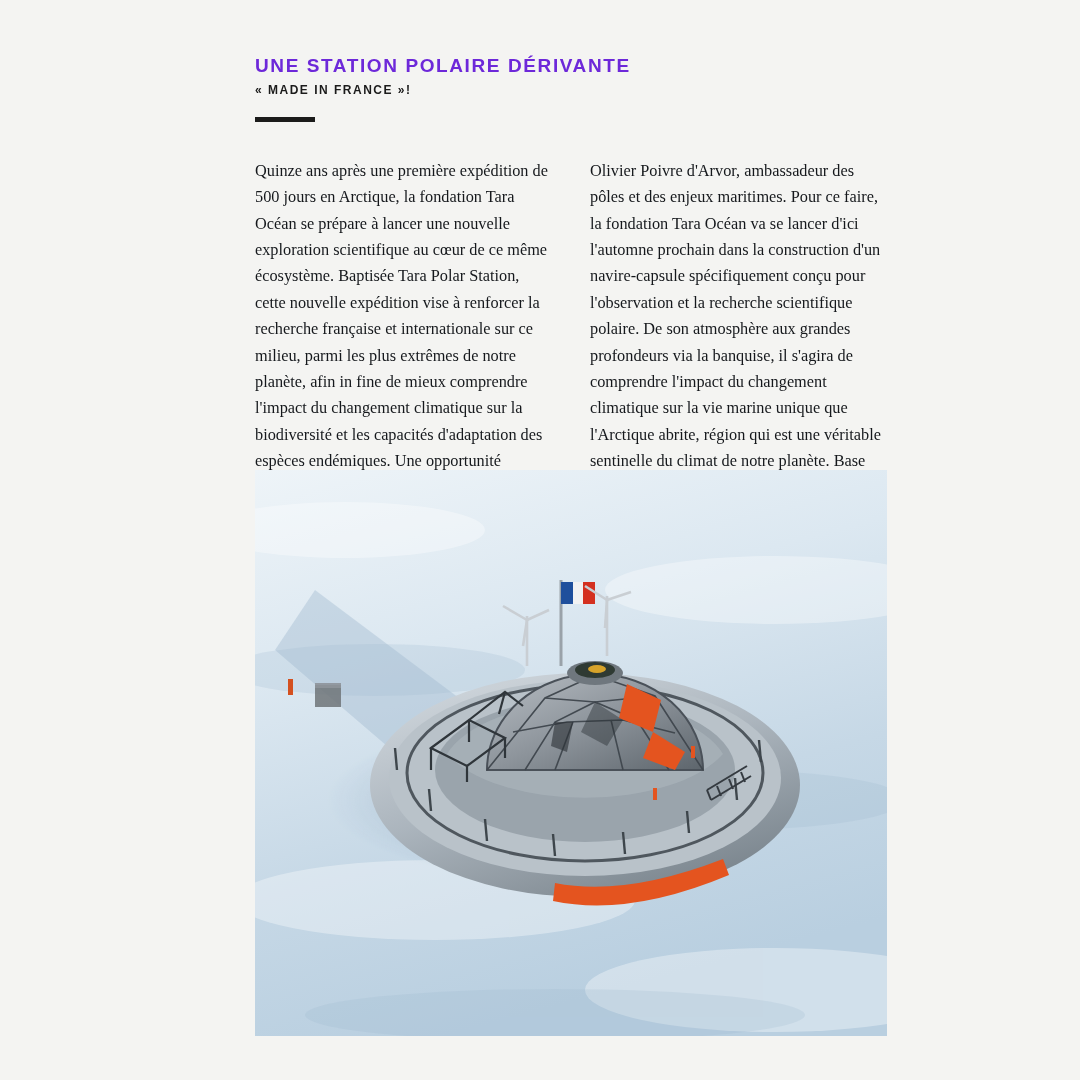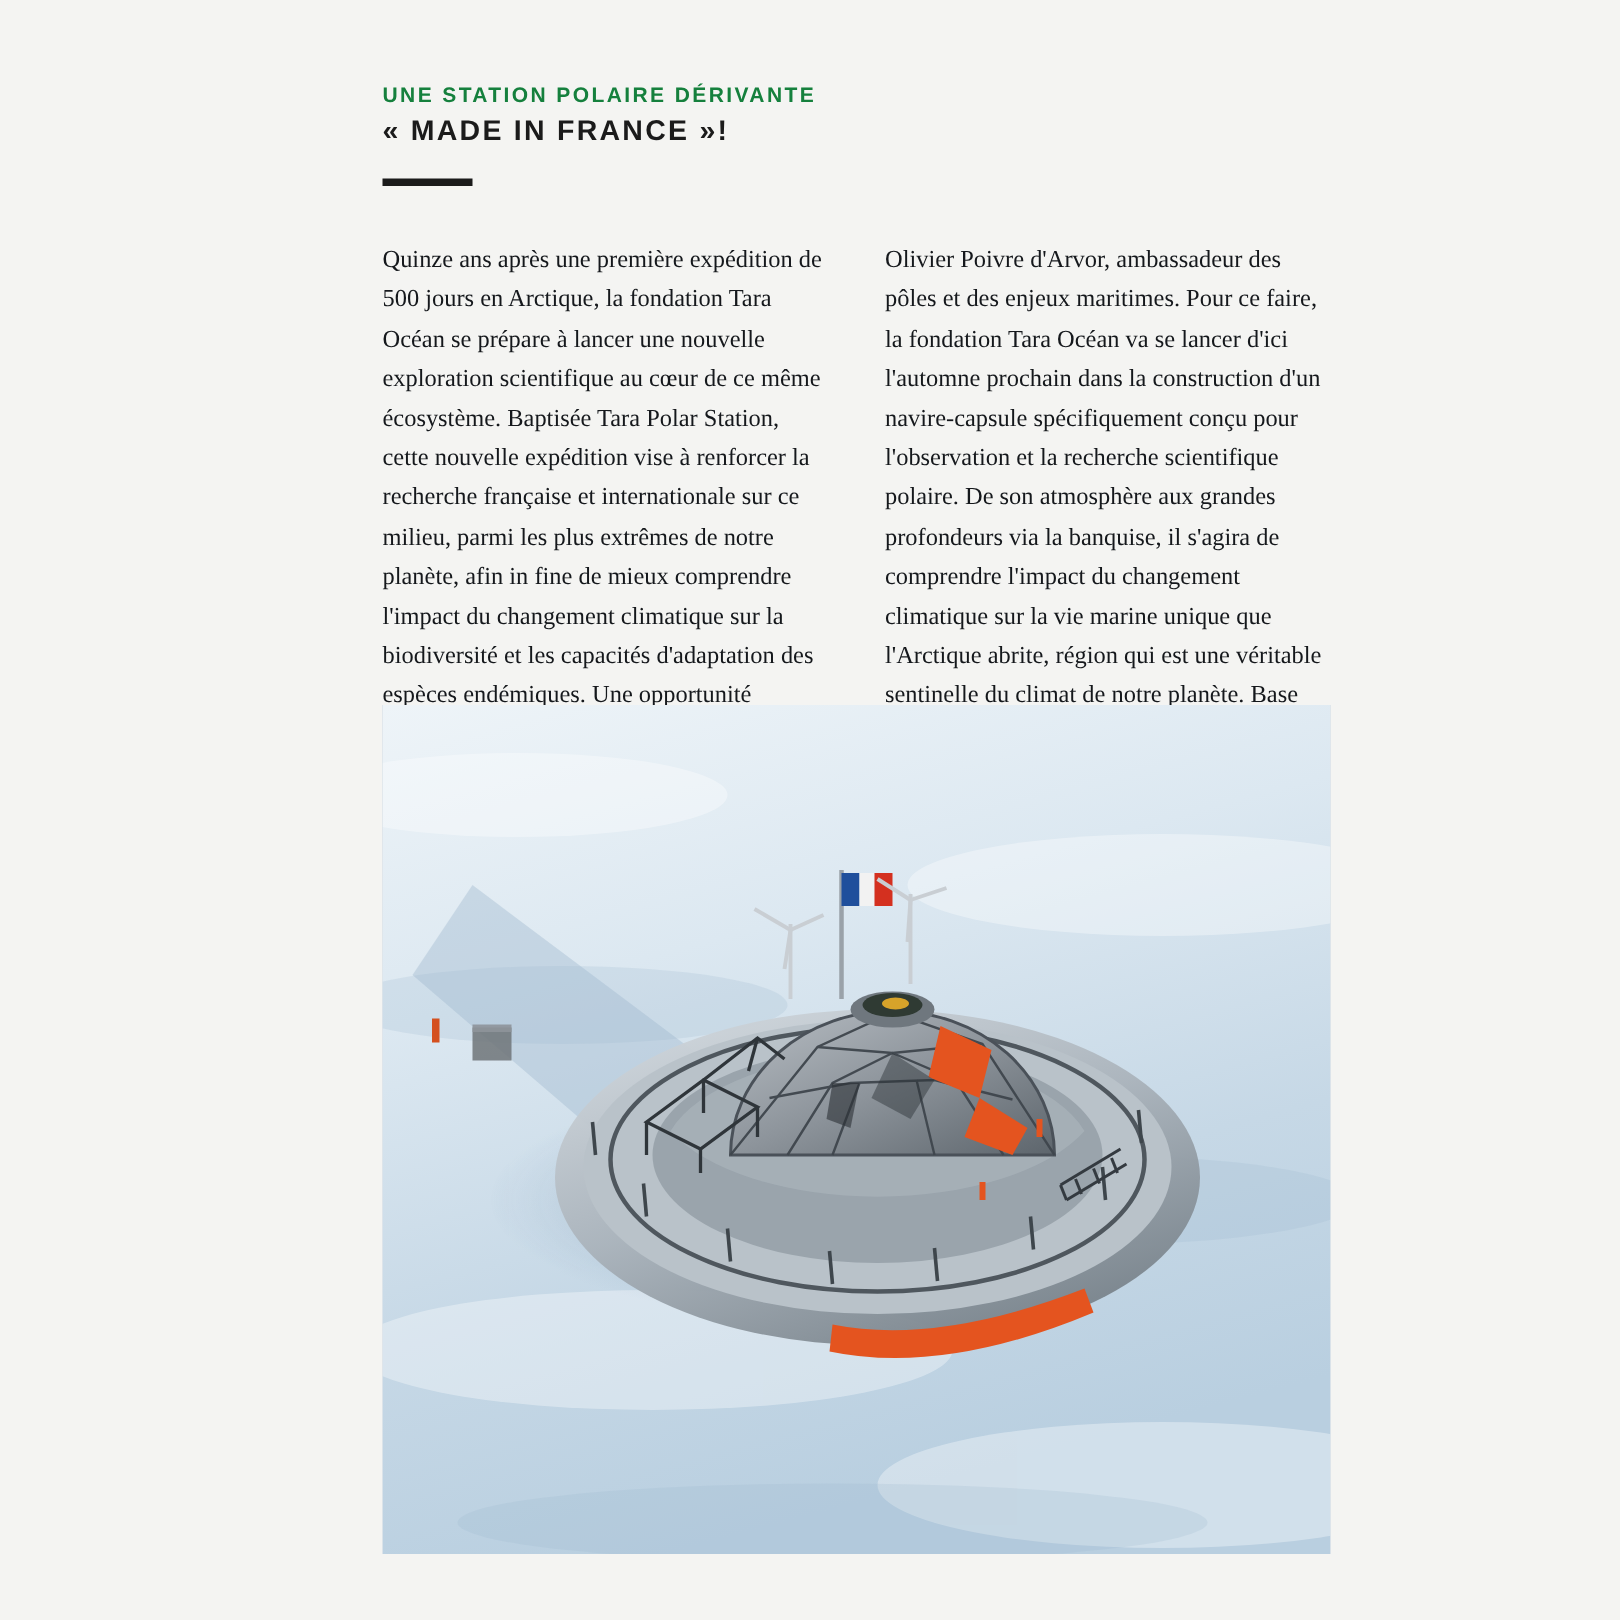--- a/index.html
+++ b/index.html
@@ -21,31 +21,31 @@
   }
   .content {
     position: absolute;
     left: 255px;
     top: 55px;
     width: 632px;
   }
   .headline {
     font-family: "Liberation Sans", sans-serif;
     font-weight: bold;
-    font-size: 14px;
+    font-size: 19px;
     letter-spacing: 1.6px;
-    color: #15803d;
+    color: #6d28d9;
     line-height: 1.15;
     margin: 0;
     text-transform: uppercase;
   }
   .subhead {
     font-family: "Liberation Sans", sans-serif;
     font-weight: bold;
-    font-size: 19px;
+    font-size: 12px;
     letter-spacing: 1.5px;
     color: #1b1b1b;
     margin: 6px 0 0 0;
     text-transform: uppercase;
   }
   .rule {
     width: 60px;
     height: 5px;
     background: #1b1b1b;
     margin: 20px 0 0 0;

